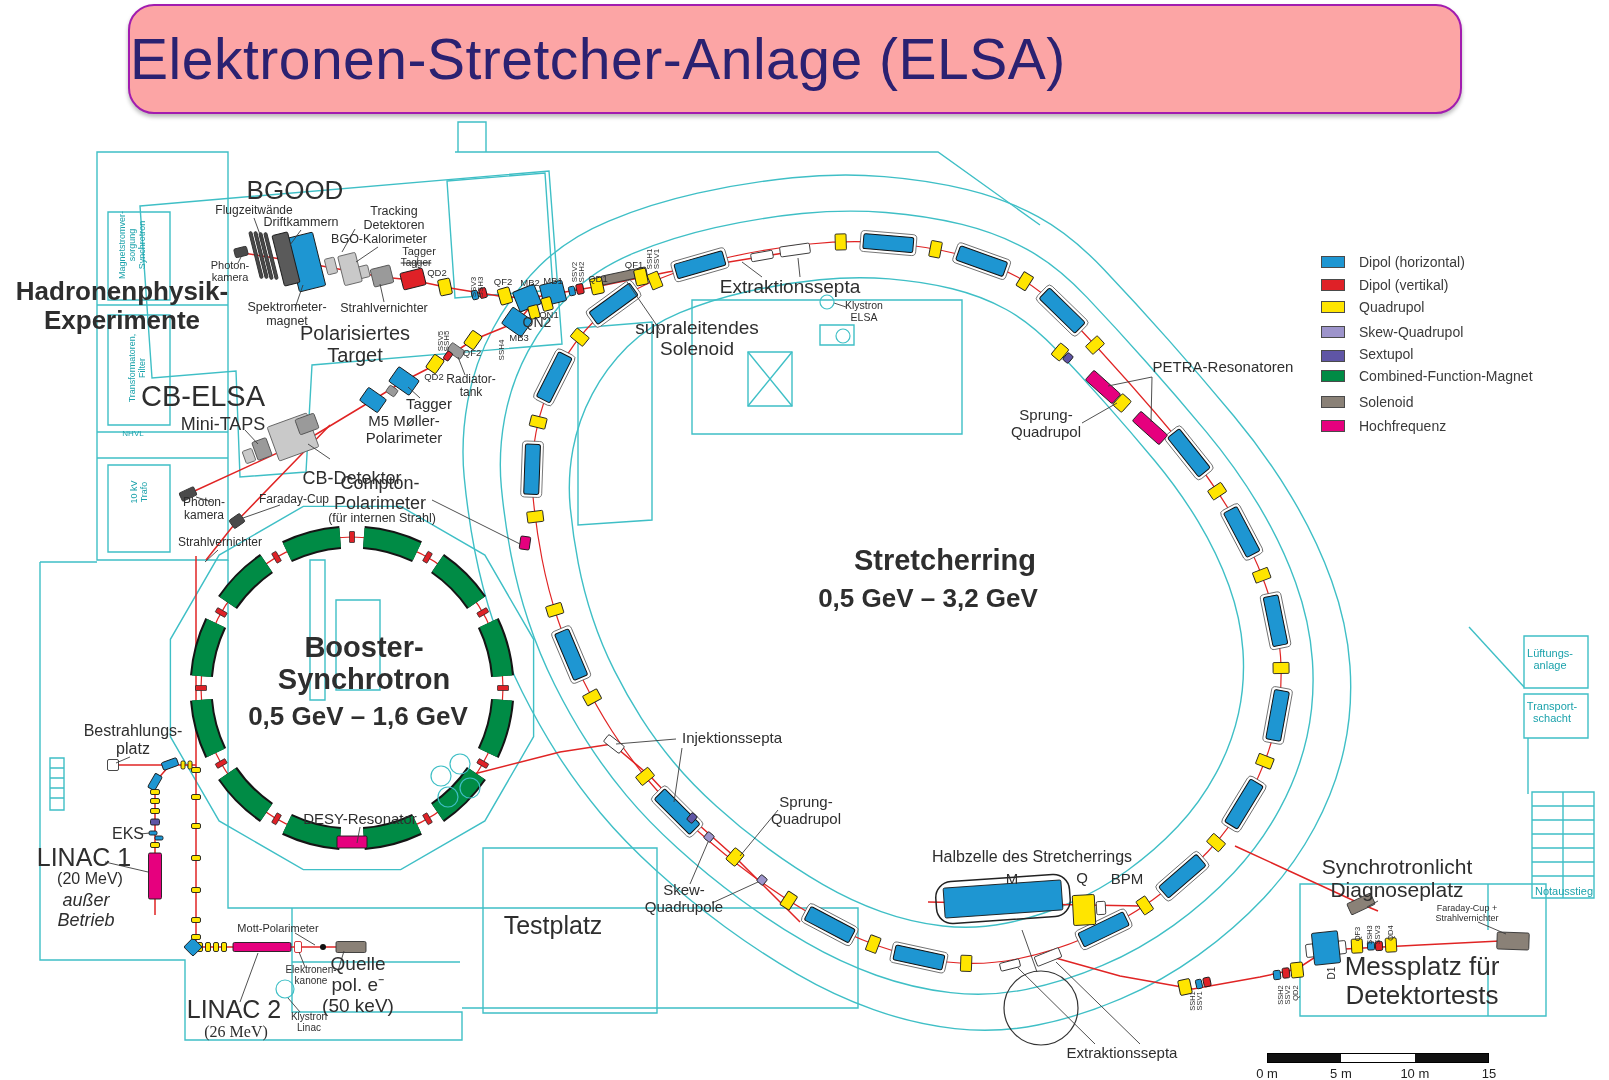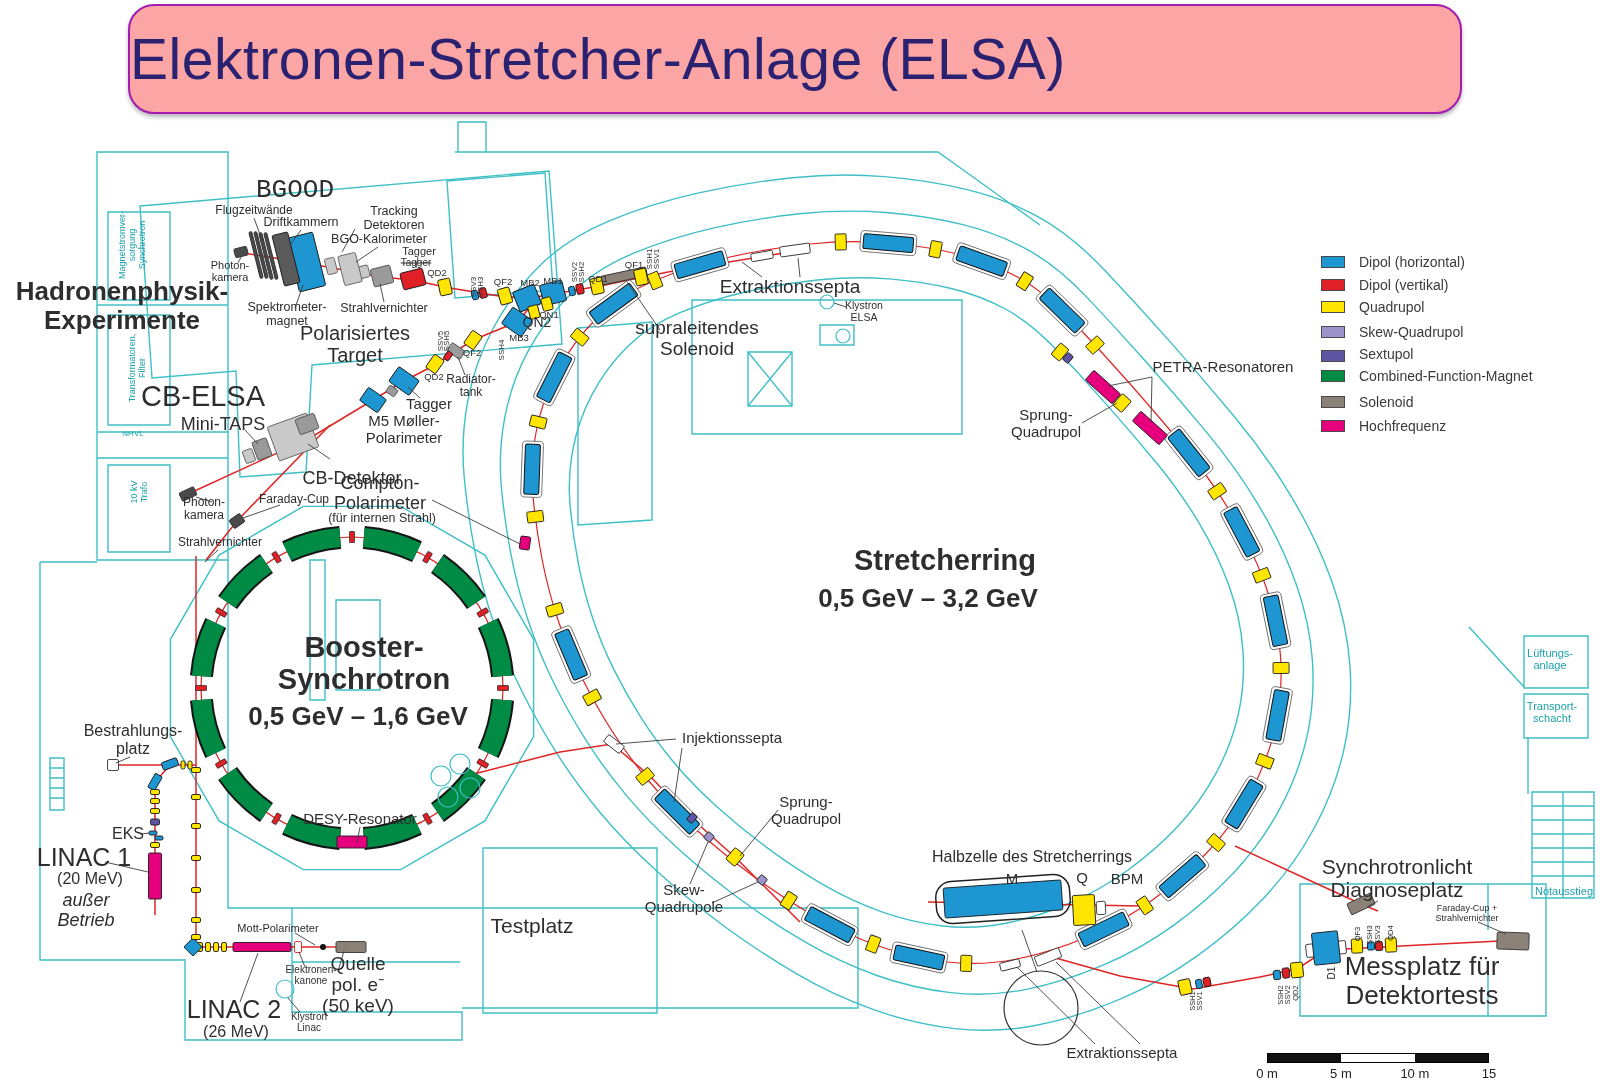--- a/index.html
+++ b/index.html
@@ -339,21 +339,21 @@
         <circle cx="323" cy="947" r="3" fill="#111" stroke="none" stroke-width="1.2"></circle>
         <circle cx="441" cy="776" r="10" fill="none" stroke="#3fbfc6" stroke-width="1.2"></circle>
         <circle cx="460" cy="764" r="10" fill="none" stroke="#3fbfc6" stroke-width="1.2"></circle>
         <circle cx="470" cy="788" r="10" fill="none" stroke="#3fbfc6" stroke-width="1.2"></circle>
         <circle cx="448" cy="797" r="10" fill="none" stroke="#3fbfc6" stroke-width="1.2"></circle>
       </g>
     </svg>
   <div id="labels">
       <div class="lbl b" style="left: 122px; top: 306px; font-size: 26px;">Hadronenphysik-
 Experimente</div>
-      <div class="lbl" style="left: 295px; top: 190px; font-size: 26px; font-family: Liberation Mono, monospace;">BGOOD</div>
+      <div class="lbl" style="left: 295px; top: 190px; font-size: 26px;">BGOOD</div>
       <div class="lbl" style="left: 254px; top: 211px; font-size: 12px;">Flugzeitwände</div>
       <div class="lbl" style="left: 301px; top: 223px; font-size: 12.5px;">Driftkammern</div>
       <div class="lbl" style="left: 362px; top: 219px; font-size: 12.5px; margin-left: 32px;">Tracking
 Detektoren</div>
       <div class="lbl" style="left: 379px; top: 240px; font-size: 12.5px;">BGO-Kalorimeter</div>
       <div class="lbl" style="left: 419px; top: 251px; font-size: 11px;">Tagger</div>
       <div class="lbl st" style="left: 416px; top: 262px; font-size: 10px;">Tagger</div>
       <div class="lbl" style="left: 384px; top: 309px; font-size: 12.5px;">Strahlvernichter</div>
       <div class="lbl" style="left: 287px; top: 315px; font-size: 12.5px;">Spektrometer-
 magnet</div>
@@ -408,21 +408,21 @@
       <div class="lbl b" style="left: 928px; top: 598px; font-size: 26px;">0,5 GeV – 3,2 GeV</div>
       <div class="lbl b" style="left: 364px; top: 664px; font-size: 29px;">Booster-
 Synchrotron</div>
       <div class="lbl b" style="left: 358px; top: 716px; font-size: 26px;">0,5 GeV – 1,6 GeV</div>
       <div class="lbl" style="left: 360px; top: 819px; font-size: 15px;">DESY-Resonator</div>
       <div class="lbl" style="left: 732px; top: 738px; font-size: 15px;">Injektionssepta</div>
       <div class="lbl" style="left: 806px; top: 810px; font-size: 15px;">Sprung-
 Quadrupol</div>
       <div class="lbl" style="left: 684px; top: 898px; font-size: 15px;">Skew-
 Quadrupole</div>
-      <div class="lbl" style="left: 532px; top: 926px; font-size: 21px;">Testplatz</div>
+      <div class="lbl" style="left: 553px; top: 926px; font-size: 25px;">Testplatz</div>
       <div class="lbl" style="left: 1032px; top: 857px; font-size: 16px;">Halbzelle des Stretcherrings</div>
       <div class="lbl" style="left: 1012px; top: 879px; font-size: 15px;">M</div>
       <div class="lbl" style="left: 1082px; top: 878px; font-size: 15px;">Q</div>
       <div class="lbl" style="left: 1127px; top: 879px; font-size: 15px;">BPM</div>
       <div class="lbl" style="left: 1122px; top: 1053px; font-size: 15px;">Extraktionssepta</div>
       <div class="lbl" style="left: 1422px; top: 981px; font-size: 26px;">Messplatz für
 Detektortests</div>
       <div class="lbl" style="left: 1397px; top: 878px; font-size: 21px;">Synchrotronlicht
 Diagnoseplatz</div>
       <div class="lbl" style="left: 1467px; top: 914px; font-size: 9px;">Faraday-Cup +
@@ -433,21 +433,21 @@
       <div class="lbl teal" style="left: 1552px; top: 712px; font-size: 11px;">Transport-
 schacht</div>
       <div class="lbl" style="left: 133px; top: 740px; font-size: 16px;">Bestrahlungs-
 platz</div>
       <div class="lbl" style="left: 128px; top: 834px; font-size: 16px;">EKS</div>
       <div class="lbl" style="left: 84px; top: 858px; font-size: 25px;">LINAC 1</div>
       <div class="lbl" style="left: 90px; top: 879px; font-size: 16px;">(20 MeV)</div>
       <div class="lbl i" style="left: 86px; top: 911px; font-size: 18px;">außer
 Betrieb</div>
       <div class="lbl" style="left: 234px; top: 1010px; font-size: 25px;">LINAC 2</div>
-      <div class="lbl" style="left: 236px; top: 1032px; font-size: 16px;">(26 MeV)</div>
+      <div class="lbl" style="left: 236px; top: 1032px; font-size: 16px; font-family: Liberation Serif, serif;">(26 MeV)</div>
       <div class="lbl" style="left: 358px; top: 985px; font-size: 19px;">Quelle
 pol. e⁻
 (50 keV)</div>
       <div class="lbl" style="left: 309px; top: 1022px; font-size: 10px;">Klystron
 Linac</div>
       <div class="lbl" style="left: 278px; top: 928px; font-size: 11px;">Mott-Polarimeter</div>
       <div class="lbl" style="left: 311px; top: 975px; font-size: 10px;">Elektronen-
 kanone</div>
       <div class="lbl teal" style="left: 133px; top: 245px; font-size: 9px; transform: translate(-50%, -50%) rotate(-90deg);">Magnetstromver-
 sorgung

